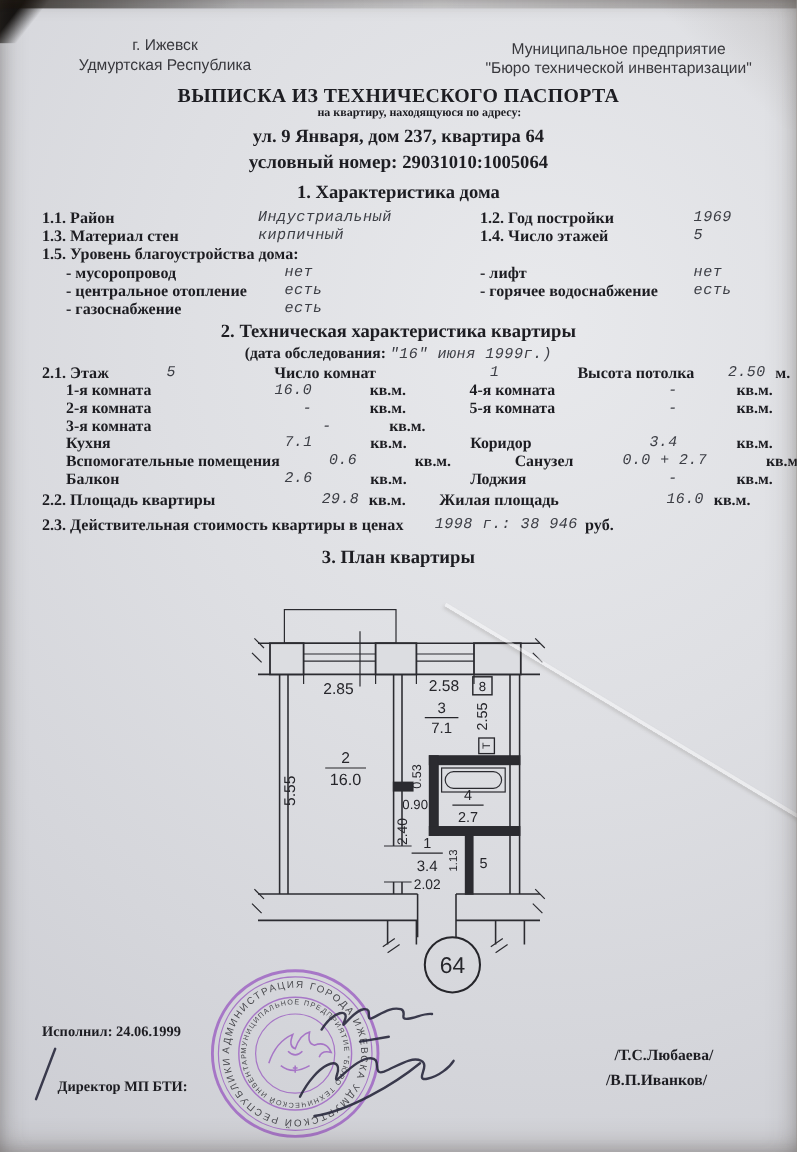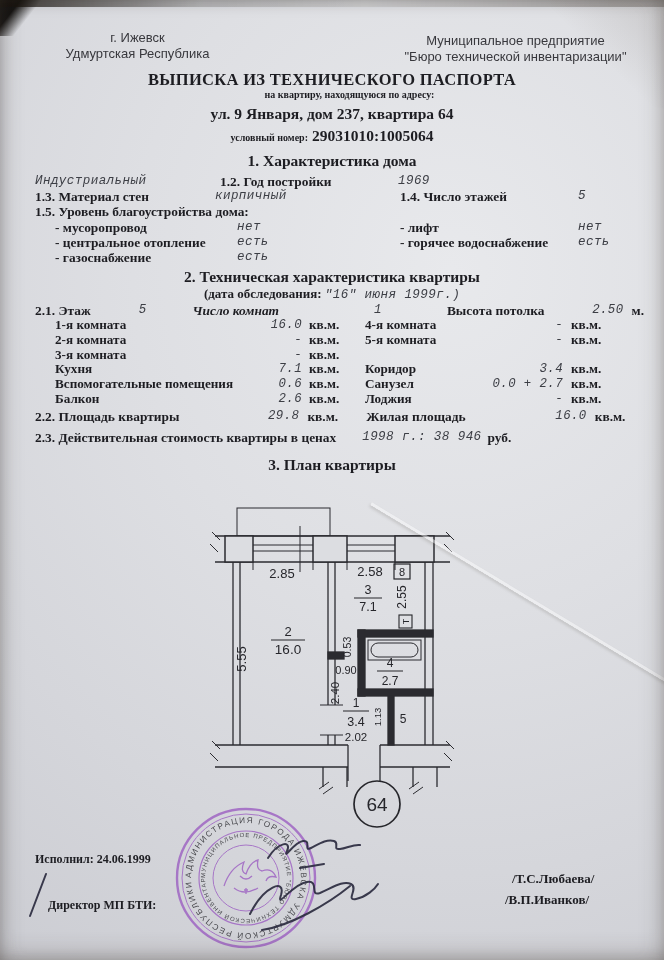--- a/index.html
+++ b/index.html
@@ -22,36 +22,36 @@
     color:rgba(168,171,182,.42);filter:blur(.6px);}
   .z{position:absolute;z-index:1;}
   .sans{font-family:"Liberation Sans", sans-serif;color:#38383d;}
   .b{font-weight:700;}
   .val{font-family:"Liberation Mono", monospace;font-style:italic;color:#3c3e45;letter-spacing:.4px;}
   .center{text-align:center;}
   .hdr{font-size:13px;line-height:15.5px;}
   .title{font-size:16.5px;letter-spacing:.3px;}
   .subtitle{font-size:10px;padding-left:35px;}
   .address{font-size:15.5px;}
-  .cond-lbl{font-size:10px;}
+  .cond-lbl{font-size:16px;}
   .cond-num{font-size:15.5px;}
   .sec-h{font-size:15.5px;font-weight:700;text-align:center;}
   .rows{left:35px;right:22px;font-size:13.4px;}
   .fr{display:flex;height:15.2px;line-height:15.2px;white-space:nowrap;}
   .fr .la{width:180px;font-weight:700;}
   .fr .va{width:185px;font-size:12.6px;}
   .fr .lb{width:178px;font-weight:700;}
   .fr .vb{flex:1;font-size:12.6px;}
   .amen .la{padding-left:20px;width:160px;}
   .amen .va{padding-left:22px;width:163px;}
   .survey{font-size:13px;}
   .survey .val{font-size:12.6px;}
   .r21{display:flex;white-space:nowrap;font-size:13.4px;height:15px;line-height:15px;}
   .rows2{left:35px;right:20px;font-size:13.2px;}
-  .f2{display:flex;height:14.8px;line-height:14.8px;white-space:nowrap;}
+  .f2{display:flex;height:14.8px;line-height:14.8px;white-space:nowrap;gap:41px;}
   .f2 .l1{padding-left:20px;width:192px;font-weight:700;}
   .f2 .v1{width:55px;text-align:right;font-size:12.4px;}
   .f2 .u1{width:44px;margin-left:7px;font-weight:700;}
   .f2 .l2{margin-left:12px;width:106px;font-weight:700;}
   .f2 .v2{width:92px;text-align:right;font-size:12.4px;}
   .f2 .u2{margin-left:8px;font-weight:700;}
   .foot{font-size:12px;font-weight:700;}
   .name{font-size:13px;font-weight:700;}
   svg text{font-family:"Liberation Sans", sans-serif;fill:#26262b;}
 </style>
@@ -74,20 +74,21 @@
   <div class="z b subtitle center" style="left:0;right:0;top:89px;">на квартиру, находящуюся по адресу:</div>
   <div class="z b address center" style="left:0;right:0;top:105px;">ул. 9 Января, дом 237, квартира 64</div>
   <div class="z center" style="left:0;right:0;top:127px;">
     <span class="b cond-lbl">условный номер:</span>
     <span class="b cond-num">29031010:1005064</span>
   </div>
 
   <div class="z sec-h" style="left:0;right:0;top:152px;">1. Характеристика дома</div>
   <div class="z rows" style="top:174px;">
     <div class="fr">
+      <span class="la">1.1. Район</span>
       <span class="va val">Индустриальный</span>
       <span class="lb">1.2. Год постройки</span>
       <span class="vb val">1969</span>
     </div>
     <div class="fr">
       <span class="la">1.3. Материал стен</span>
       <span class="va val">кирпичный</span>
       <span class="lb">1.4. Число этажей</span>
       <span class="vb val">5</span>
     </div>
@@ -115,21 +116,21 @@
   </div>
 
   <div class="z sec-h" style="left:0;right:0;top:268px;">2. Техническая характеристика квартиры</div>
   <div class="z center survey" style="left:0;right:0;top:286px;">
     <span class="b">(дата обследования:</span>
     <span class="val">"16" июня 1999г.)</span>
   </div>
   <div class="z r21" style="left:35px;right:20px;top:303px;">
     <span class="b">2.1. Этаж</span>
     <span class="val" style="margin-left:48px;font-size:12.4px;">5</span>
-    <span class="b" style="margin-left:46px;font-style:italic;">Число комнат</span>
+    <span class="b" style="margin-left:82px;">Число комнат</span>
     <span class="val" style="margin-left:95px;font-size:12.4px;">1</span>
     <span class="b" style="margin-left:65px;">Высота потолка</span>
     <span class="val" style="margin-left:28px;width:62px;text-align:right;font-size:12.4px;">2.50</span>
     <span class="b" style="margin-left:8px;">м.</span>
   </div>
   <div class="z rows2" style="top:318px;">
     <div class="f2">
       <span class="l1">1-я комната</span>
         <span class="v1 val">16.0</span>
         <span class="u1">кв.м.</span>

